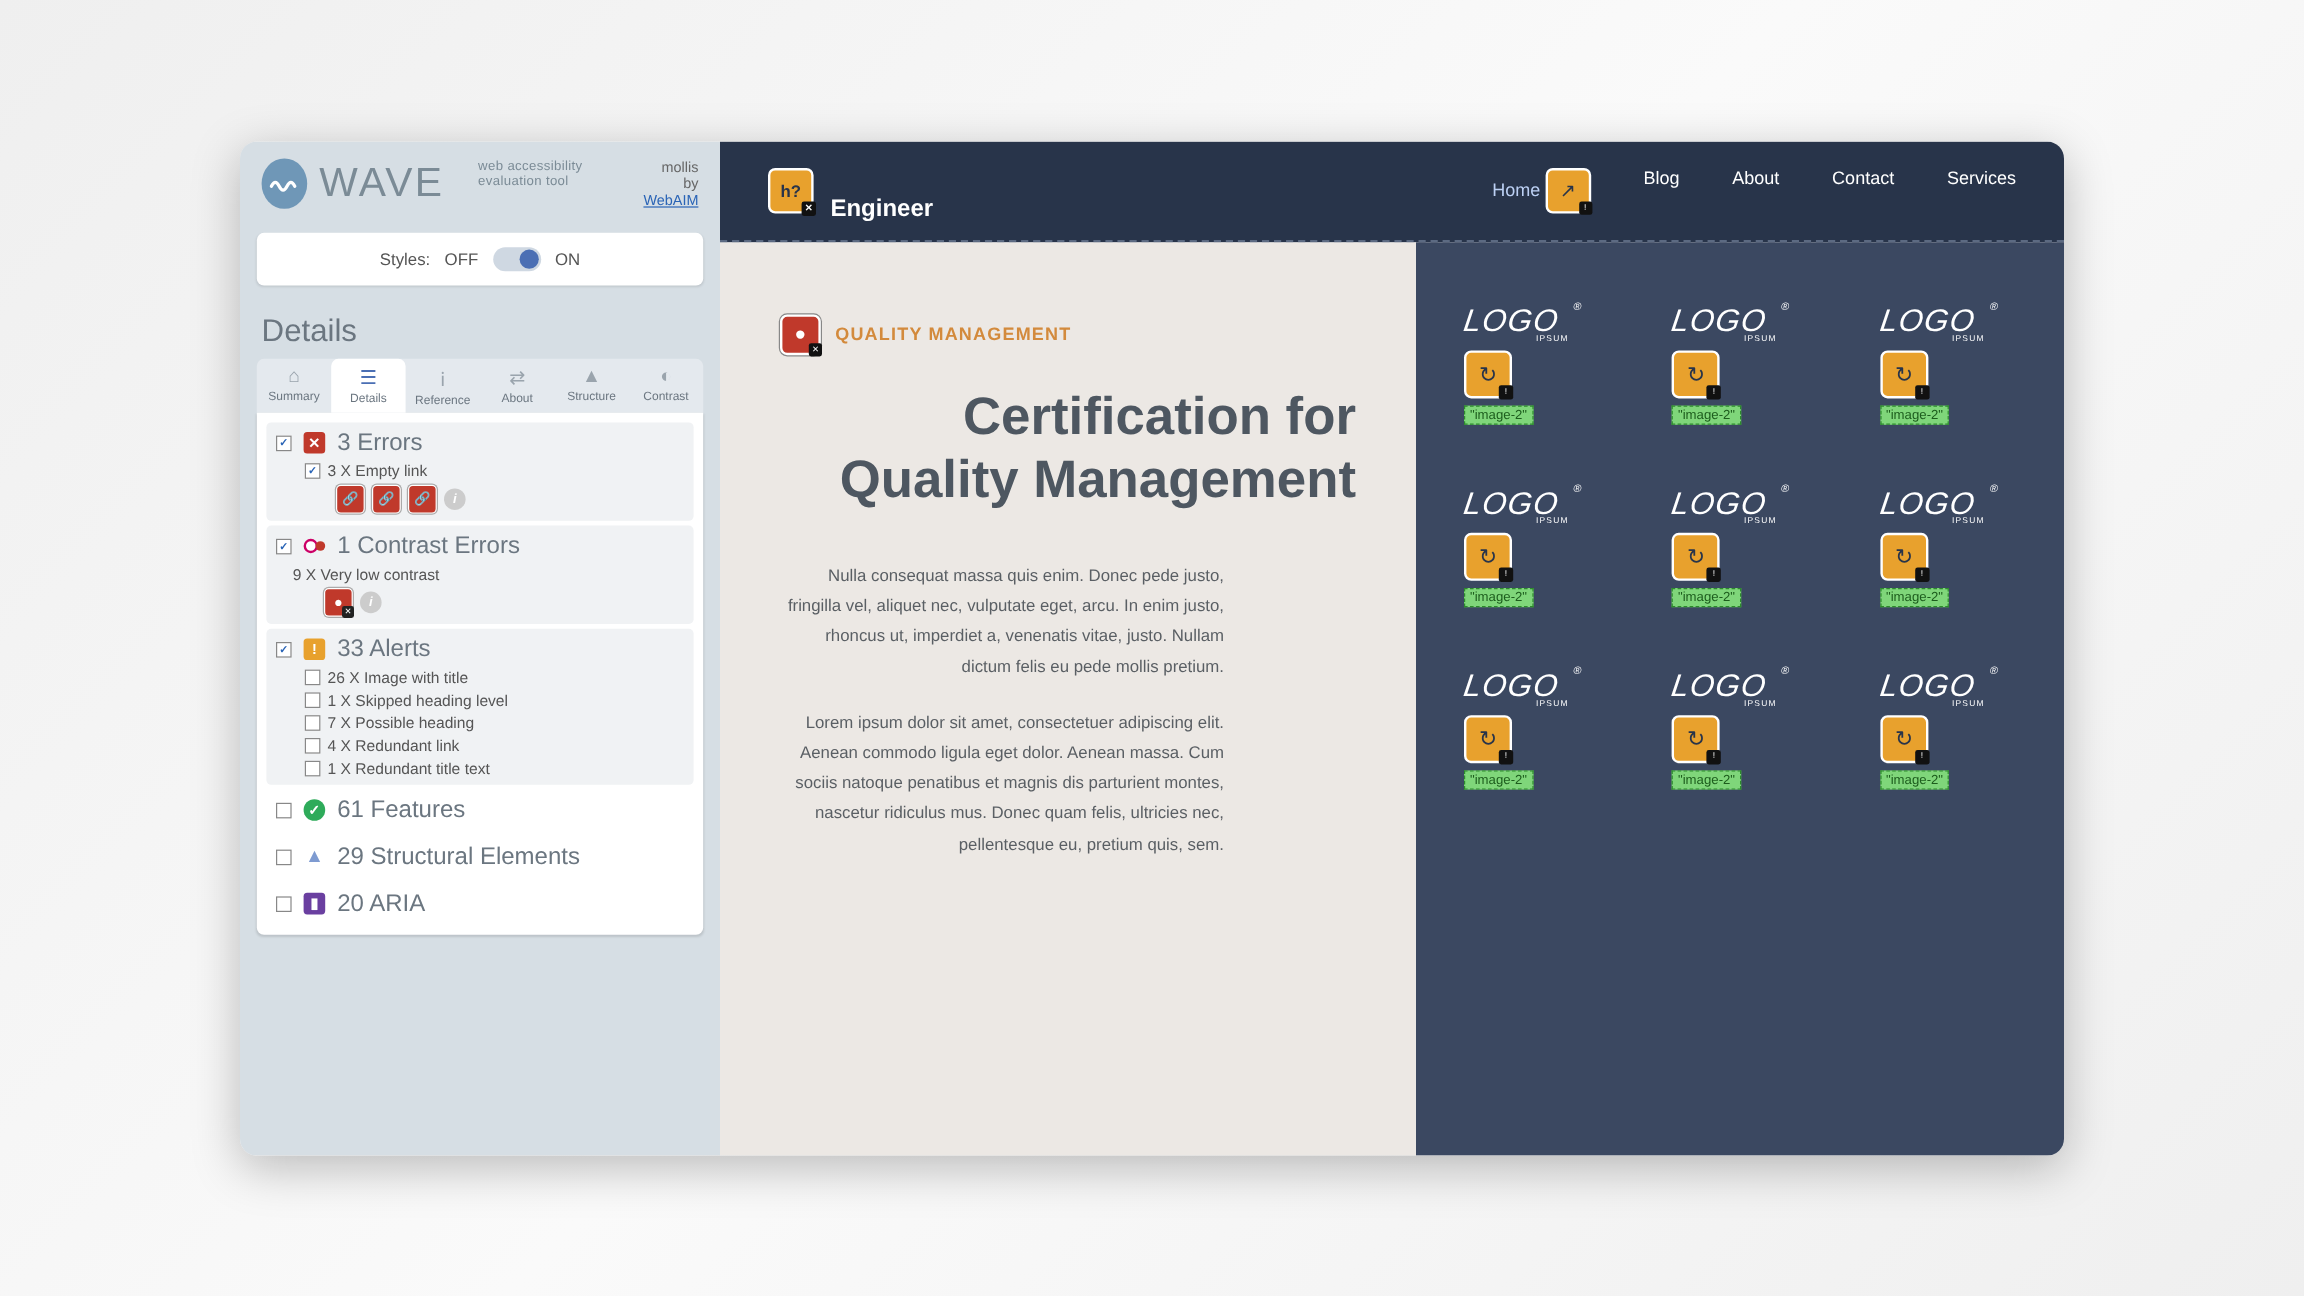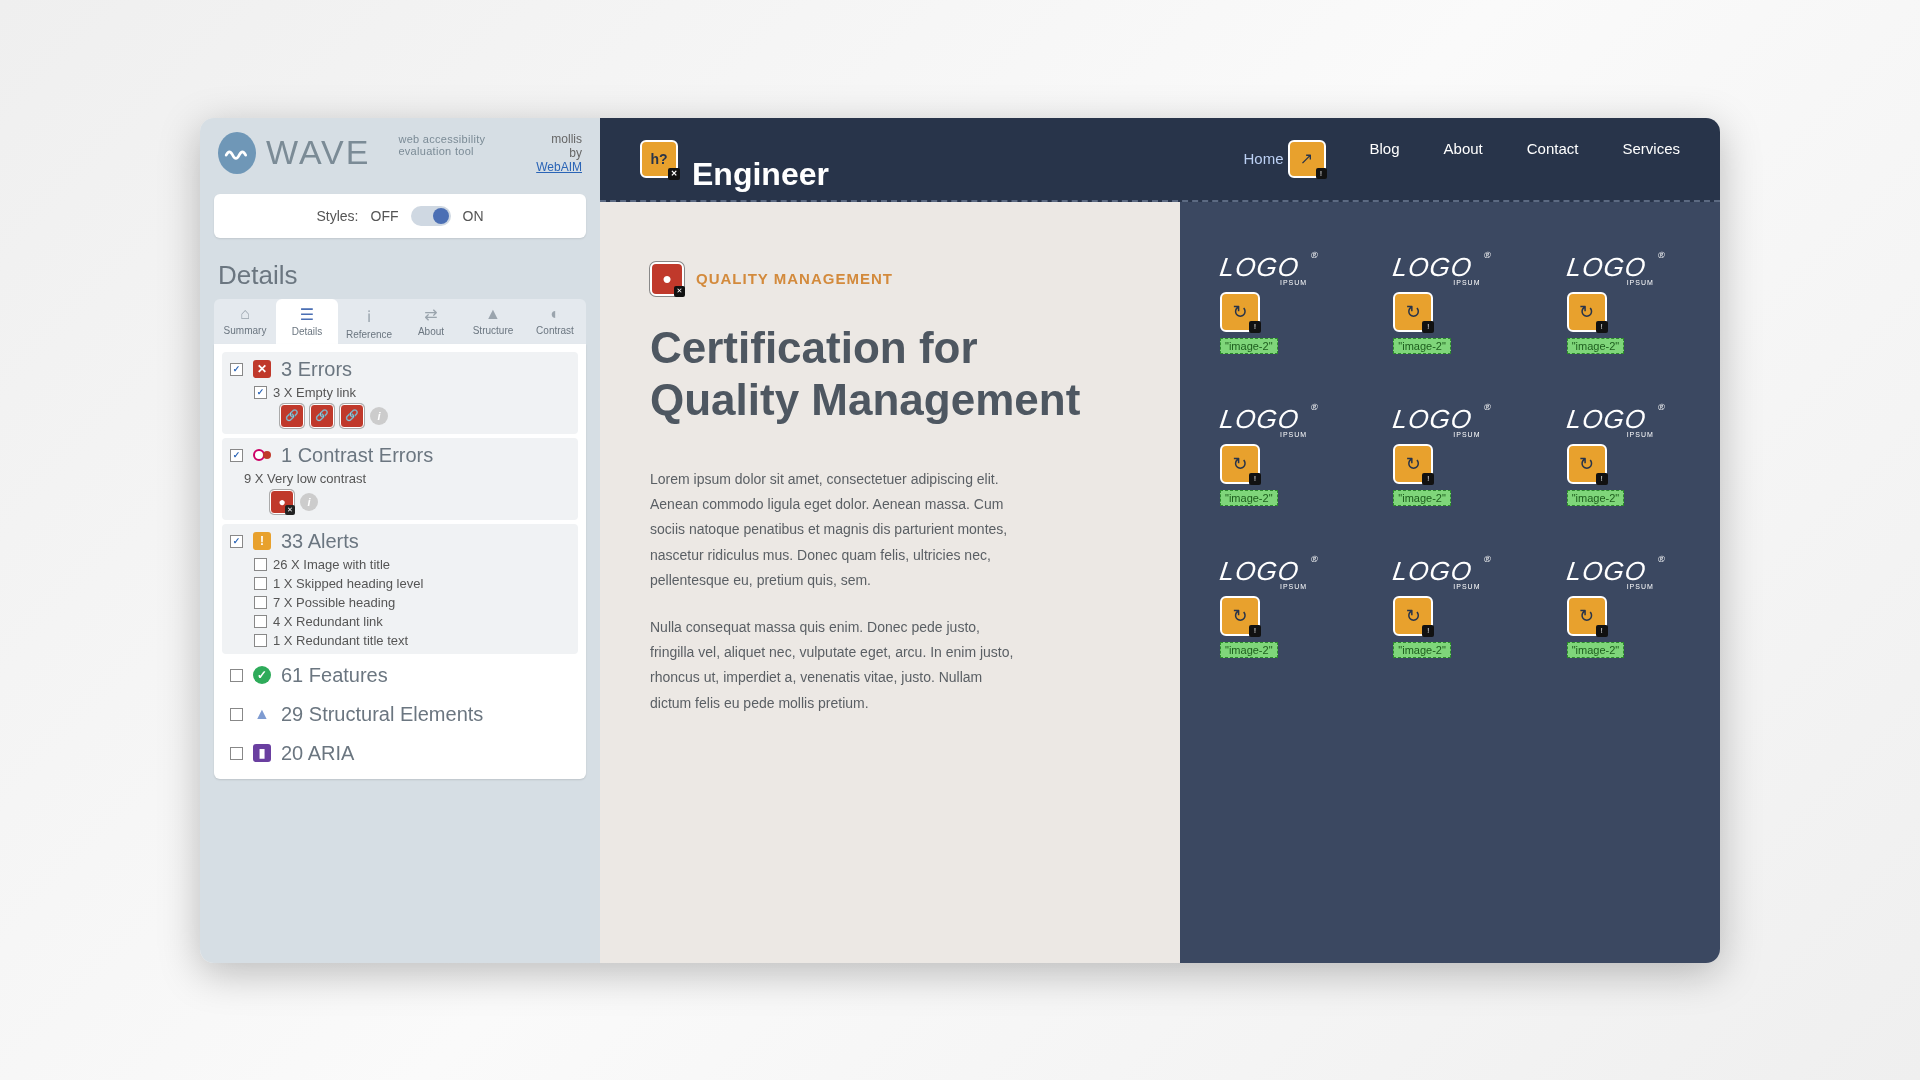--- a/index.html
+++ b/index.html
@@ -50,29 +50,29 @@
 .mini-ic.link::after{content:'🔗'; font-size:11px; position:absolute; inset:0; display:flex; align-items:center; justify-content:center; color:#fff;}
 .mini-ic.con::after{content:'●'; color:#fff; font-size:12px; position:absolute; inset:0; display:flex; align-items:center; justify-content:center;}
 .mini-ic.con .x{position:absolute; right:-2px; bottom:-2px; width:10px; height:10px; border-radius:2px; background:#222; color:#fff; font-size:7px; display:flex; align-items:center; justify-content:center;}
 .info-dot{ width:18px; height:18px; border-radius:50%; background:#ccc; color:#fff; display:inline-flex; align-items:center; justify-content:center; font-size:11px; font-style:italic; font-weight:bold;}
 
 .page{ flex:1; display:flex; flex-direction:column; position:relative;}
 .topbar{ height:84px; background:#28344a; display:flex; align-items:center; padding:0 40px; border-bottom:2px dashed #5c6a82;}
 .brand{ display:flex; align-items:center; gap:14px; }
 .brand-ic{ width:38px; height:38px; border-radius:6px; background:#e8a12d; border:2px solid #fff; display:flex; align-items:center; justify-content:center; color:#28344a; font-weight:bold; font-size:14px; position:relative;}
 .brand-ic .x{position:absolute; right:-4px; bottom:-4px; width:12px; height:12px; border-radius:2px; background:#111; color:#fff; font-size:8px; display:flex; align-items:center; justify-content:center;}
-.brand-name{ color:#fff; font-size:32px; font-weight:600;margin-top:32px;}
+.brand-name{ color:#fff; font-size:20px; font-weight:600;margin-top:32px;}
 .nav{ margin-left:auto; display:flex; gap:44px; }
 .nav a{ color:#fff; font-size:15px; text-decoration:none;}
 .nav a.cur{ color:#bcd0f4; }
 .nav-ic{ width:38px; height:38px; border-radius:6px; background:#e8a12d; border:2px solid #fff; margin-left:4px; display:inline-flex; align-items:center; justify-content:center; font-size:16px; color:#28344a; position:relative;}
 .nav-ic .corner{position:absolute;right:-3px;bottom:-3px;width:11px;height:11px;background:#111;color:#fff;border-radius:2px;font-size:7px;display:flex;align-items:center;justify-content:center;}
 
 .body{ flex:1; display:flex;}
-.left{ width:580px; background:#ece8e4; padding:60px 50px;}
+.left{ width:580px; background:#ece8e4; padding:60px 50px;text-align:right;}
 .eyebrow{ display:flex; align-items:center; gap:12px; margin-bottom:26px;}
 .eyebrow-ic{ width:34px; height:34px; border-radius:6px; background:#c0392b; border:2px solid #fff; box-shadow:0 0 0 1px #888; position:relative; display:flex; align-items:center; justify-content:center; color:#fff;}
 .eyebrow-ic::after{content:'●';}
 .eyebrow-ic .x{position:absolute;right:-3px;bottom:-3px;width:11px;height:11px;background:#111;color:#fff;border-radius:2px;font-size:7px;display:flex;align-items:center;justify-content:center;}
 .eyebrow-text{ font-size:15px; letter-spacing:1px; color:#d38a3c; font-weight:600;}
 .h1{ font-size:44px; color:#4e5761; line-height:1.2; margin-bottom:40px;}
 .para{ font-size:14px; color:#5a5f64; line-height:1.8; margin-bottom:22px; max-width:370px;}
 .right{ flex:1; background:#3b4861; padding:50px 40px;}
 .grid{ display:grid; grid-template-columns:repeat(3,1fr); gap:50px 60px;}
 .cell{ display:flex; flex-direction:column; align-items:flex-start; gap:6px;}
@@ -244,22 +244,22 @@
 
     <div class="body">
       <section class="left">
         <div class="eyebrow">
           <span class="eyebrow-ic">
               <span class="x">✕</span>
             </span>
           <span class="eyebrow-text">QUALITY MANAGEMENT</span>
         </div>
         <h1 class="h1">Certification for Quality Management</h1>
+        <p class="para">Nulla consequat massa quis enim. Donec pede justo, fringilla vel, aliquet nec, vulputate eget, arcu. In enim justo, rhoncus ut, imperdiet a, venenatis vitae, justo. Nullam dictum felis eu pede mollis pretium.</p>
         <p class="para">Lorem ipsum dolor sit amet, consectetuer adipiscing elit. Aenean commodo ligula eget dolor. Aenean massa. Cum sociis natoque penatibus et magnis dis parturient montes, nascetur ridiculus mus. Donec quam felis, ultricies nec, pellentesque eu, pretium quis, sem.</p>
-        <p class="para">Nulla consequat massa quis enim. Donec pede justo, fringilla vel, aliquet nec, vulputate eget, arcu. In enim justo, rhoncus ut, imperdiet a, venenatis vitae, justo. Nullam dictum felis eu pede mollis pretium.</p>
       </section>
 
       <section class="right">
         <div class="grid" id="logo-grid">
             <div class="cell">
               <div style="position:relative">
                 <div class="logo-img">LOGO<span class="r">®</span></div>
                 <div class="logo-sub">IPSUM</div>
               </div>
               <span class="cell-ic">↻<span class="corner">!</span></span>

